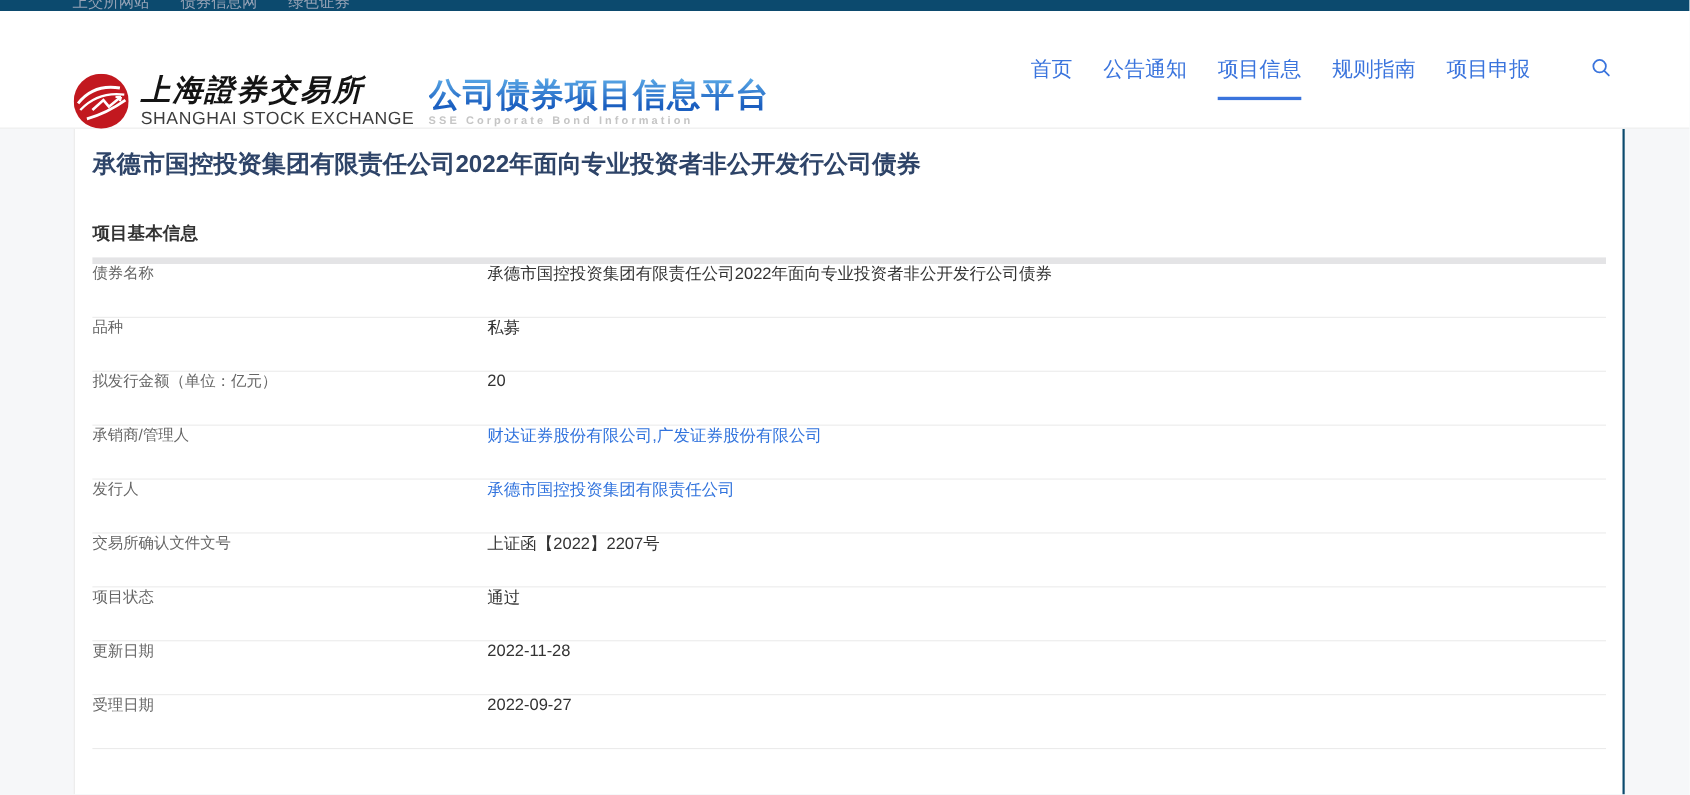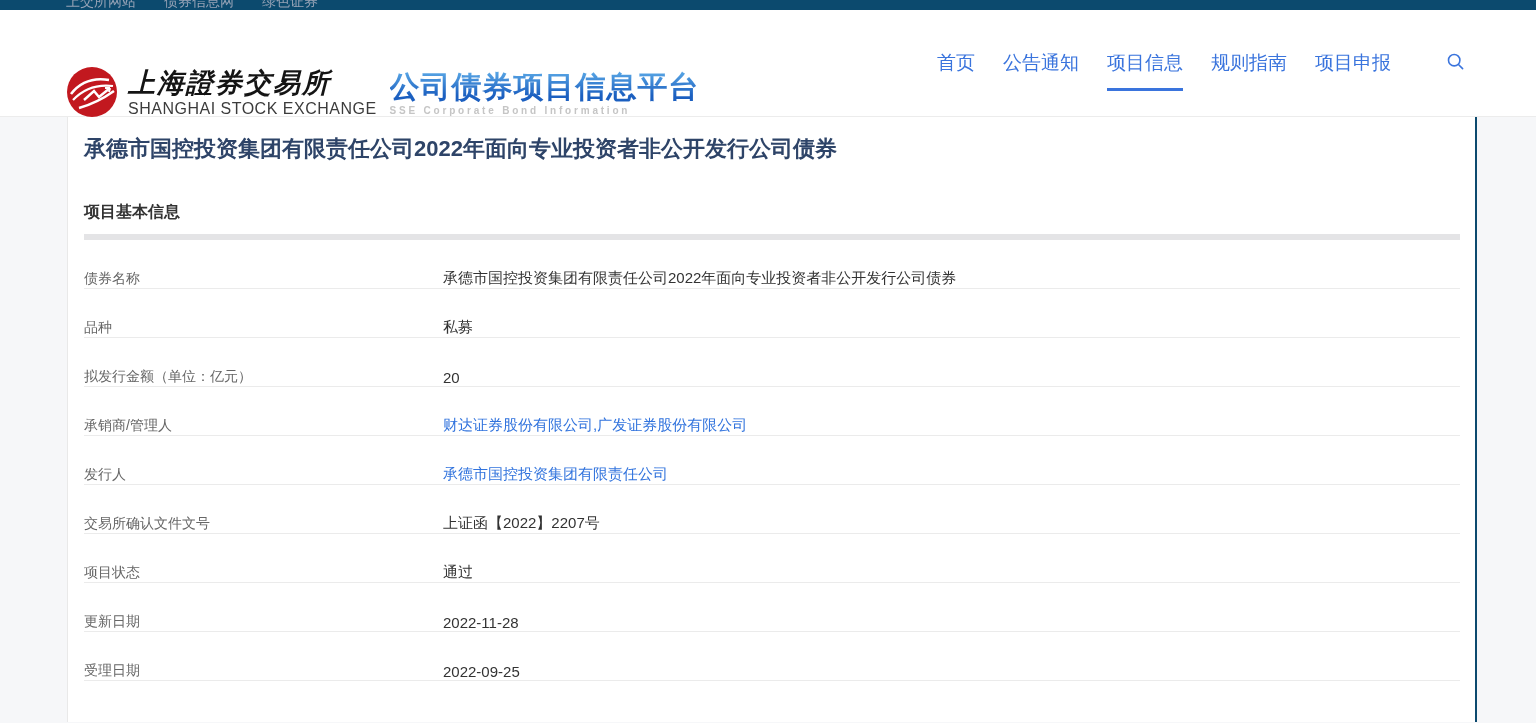--- a/index.html
+++ b/index.html
@@ -33,21 +33,21 @@
 
   
   .page { height:605px; }
   .card { margin-left:67px; width:1410px; height:100%; background:#ffffff;
           border-left:1px solid #e9e9e9; border-right:2px solid #0c4a6e;
           padding:19px 0 0 16px; }
   .page-title { font-size:22px; font-weight:bold; color:#2e4468; line-height:26px; white-space:nowrap; }
   .section-title { margin-top:40px; font-size:16px; font-weight:bold; color:#333333; }
   .divider { margin-top:11px; width:1376px; height:6px; background:#e4e4e6; }
   .info-table { width:1376px; }
-  .info-row { display:flex; align-items:flex-end; height:49px; border-bottom:1px solid #ebebeb; }
+  .info-row { display:flex; align-items:flex-start; height:49px; border-bottom:1px solid #ebebeb; }
   .info-label { width:359px; flex-shrink:0; font-size:14px; color:#666666; }
   .info-value { font-size:15px; color:#333333; }
   .info-value.link { color:#3173dd; cursor:pointer; }
 </style>
 </head>
 <body>
 
 <div class="topbar">
   <div class="topbar-inner">
     <a class="topbar-link">上交所网站</a>
@@ -126,17 +126,17 @@
         <div class="info-row">
           <div class="info-label">项目状态</div>
           <div class="info-value">通过</div>
         </div>
         <div class="info-row">
           <div class="info-label">更新日期</div>
           <div class="info-value">2022-11-28</div>
         </div>
         <div class="info-row">
           <div class="info-label">受理日期</div>
-          <div class="info-value">2022-09-25</div>
+          <div class="info-value">2022-09-27</div>
         </div>
       </div>
   </div>
 </div>
 
 </body></html>

